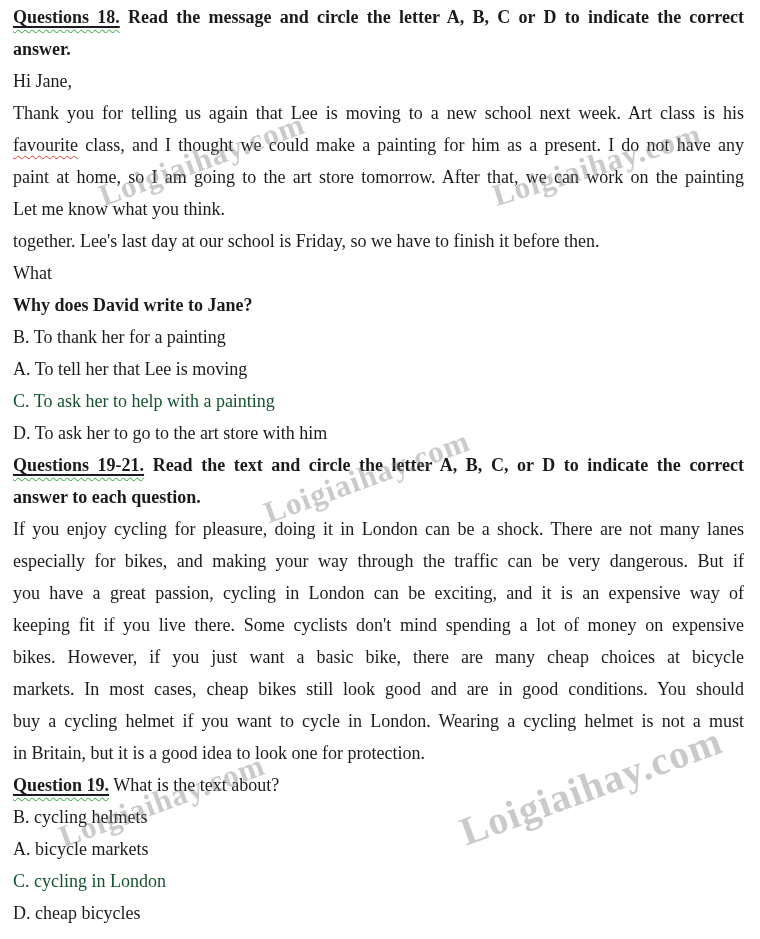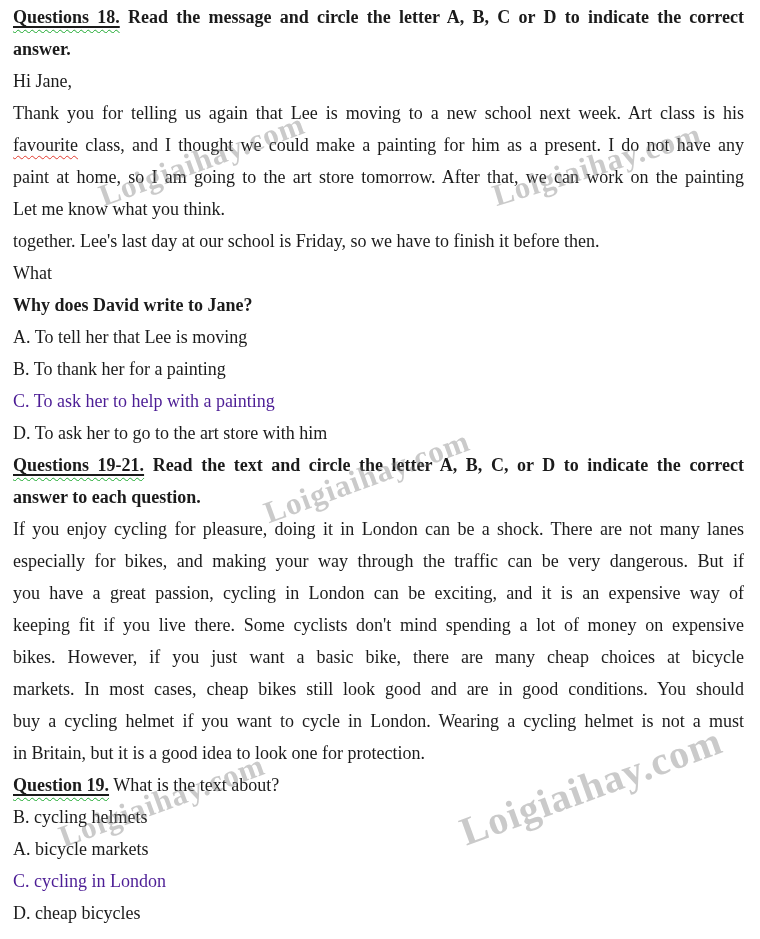--- a/index.html
+++ b/index.html
@@ -20,21 +20,21 @@
     line-height: 32px;
     white-space: nowrap;
     overflow: hidden;
   }
   .line.justify {
     white-space: normal;
     text-align: justify;
     text-align-last: justify;
   }
   .b { font-weight: bold; }
-  .red { color: #4c1d95; }
+  .red { color: #14532d; }
   .squig-green {
     text-decoration: underline wavy #1faa32;
     text-decoration-thickness: 1px;
     text-underline-offset: 6px;
   }
   .sol {
     text-decoration: underline solid currentColor;
     text-decoration-thickness: 1.5px;
     text-underline-offset: 3px;
   }
@@ -62,22 +62,22 @@
       <div class="line justify"><span class="squig-green"><span class="b sol">Questions 18.</span></span><span class="b"> Read the message and circle the letter A, B, C or D to indicate the correct</span></div>
       <div class="line"><span class="b">answer.</span></div>
       <div class="line"><span>Hi Jane,</span></div>
       <div class="line justify"><span>Thank you for telling us again that Lee is moving to a new school next week. Art class is his</span></div>
       <div class="line justify"><span class="squig-red">favourite</span><span> class, and I thought we could make a painting for him as a present. I do not have any</span></div>
       <div class="line justify"><span>paint at home, so I am going to the art store tomorrow. After that, we can work on the painting</span></div>
       <div class="line"><span>Let me know what you think.</span></div>
       <div class="line"><span>together. Lee's last day at our school is Friday, so we have to finish it before then.</span></div>
       <div class="line"><span>What</span></div>
       <div class="line"><span class="b">Why does David write to Jane?</span></div>
+      <div class="line"><span>B. To thank her for a painting</span></div>
       <div class="line"><span>A. To tell her that Lee is moving</span></div>
-      <div class="line"><span>B. To thank her for a painting</span></div>
       <div class="line"><span class="red">C. To ask her to help with a painting</span></div>
       <div class="line"><span>D. To ask her to go to the art store with him</span></div>
       <div class="line justify"><span class="squig-green"><span class="b sol">Questions 19-21.</span></span><span class="b"> Read the text and circle the letter A, B, C, or D to indicate the correct</span></div>
       <div class="line"><span class="b">answer to each question.</span></div>
       <div class="line justify"><span>If you enjoy cycling for pleasure, doing it in London can be a shock. There are not many lanes</span></div>
       <div class="line justify"><span>especially for bikes, and making your way through the traffic can be very dangerous. But if</span></div>
       <div class="line justify"><span>you have a great passion, cycling in London can be exciting, and it is an expensive way of</span></div>
       <div class="line justify"><span>keeping fit if you live there. Some cyclists don't mind spending a lot of money on expensive</span></div>
       <div class="line justify"><span>bikes. However, if you just want a basic bike, there are many cheap choices at bicycle</span></div>
       <div class="line justify"><span>markets. In most cases, cheap bikes still look good and are in good conditions. You should</span></div>

